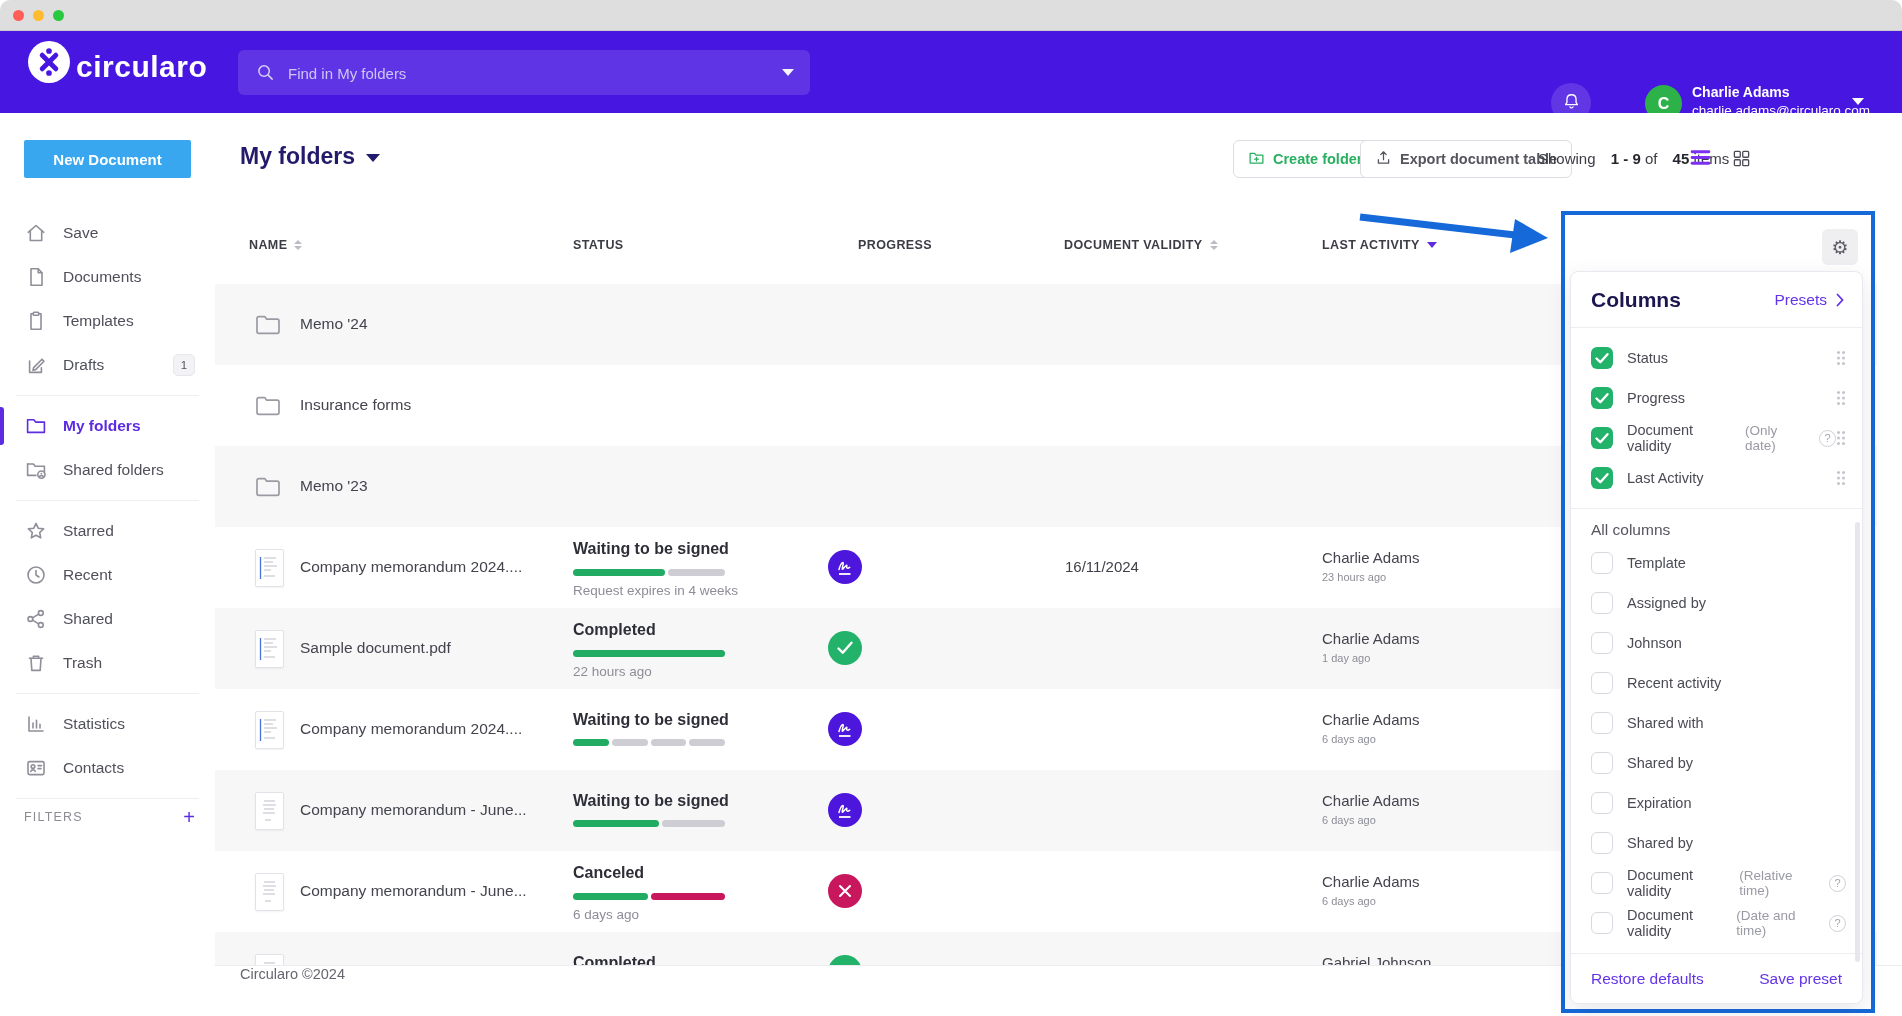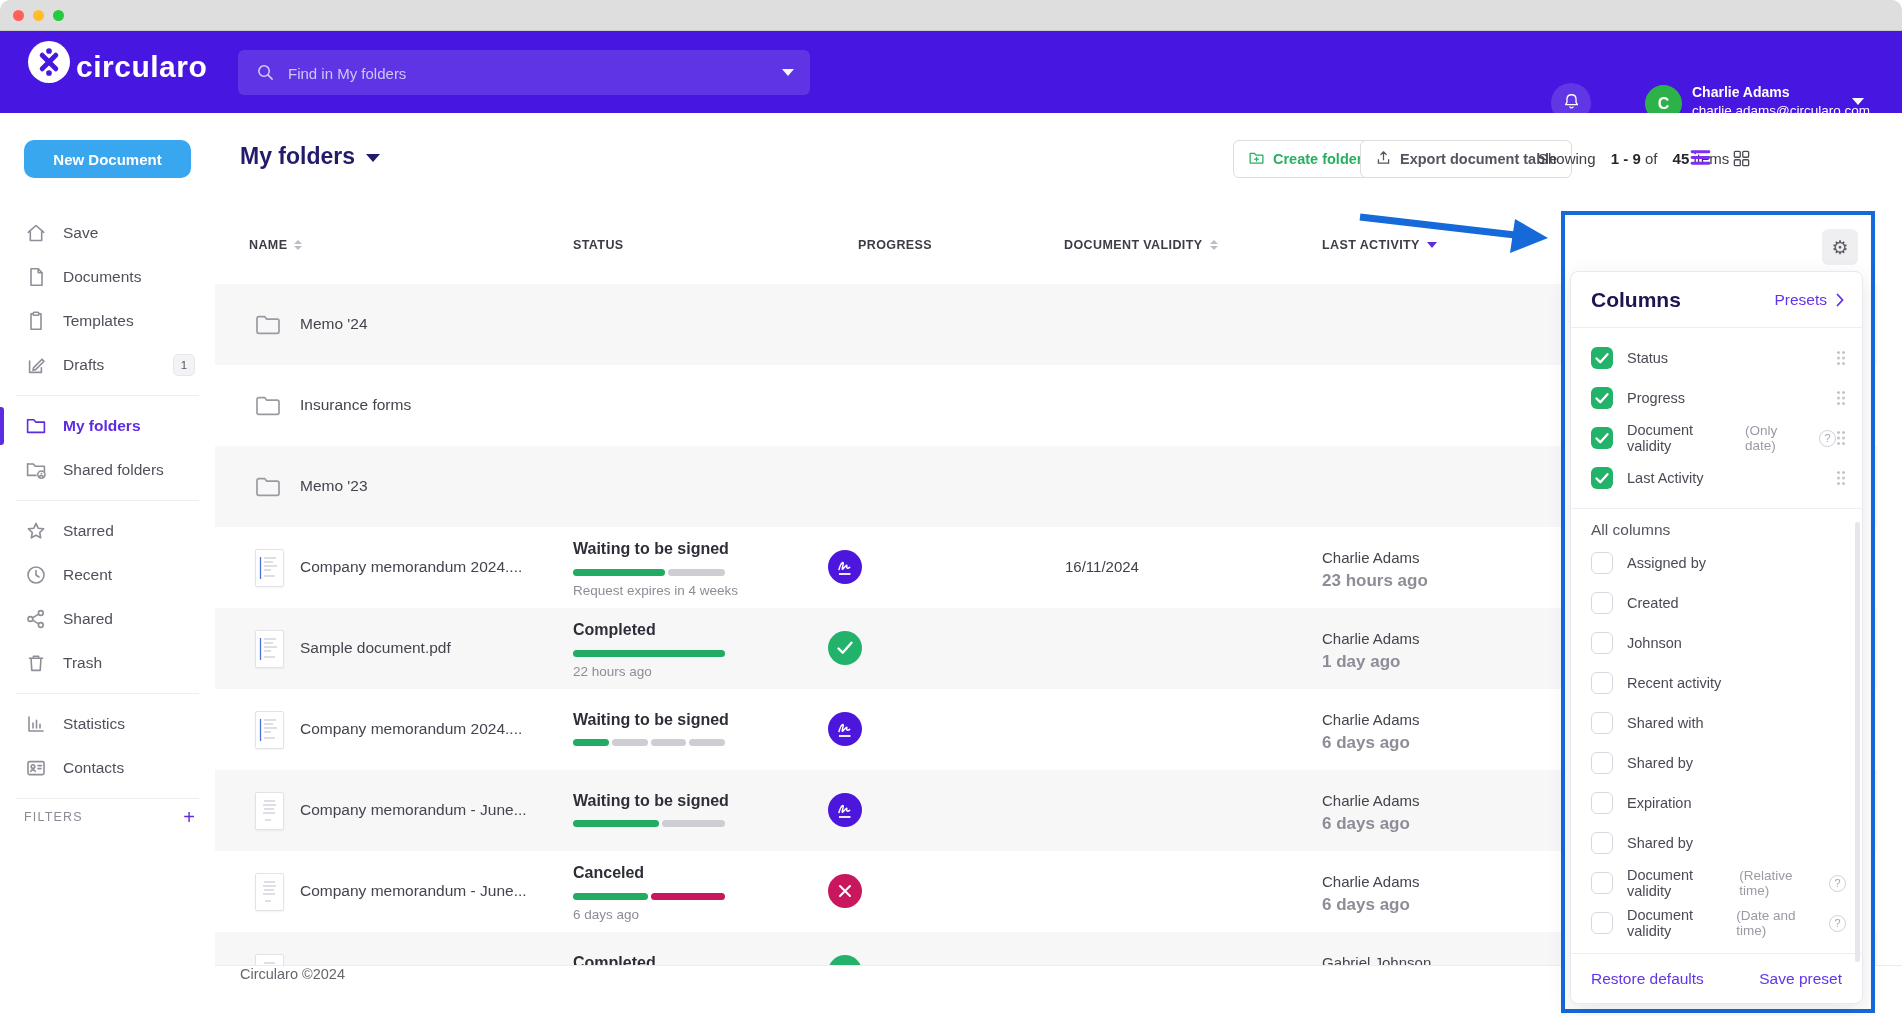--- a/index.html
+++ b/index.html
@@ -23,21 +23,21 @@
   .search-caret{position:absolute;right:16px;top:19px;}
   .bellbtn{position:absolute;left:1551px;top:52px;width:40px;height:40px;border-radius:50%;
            background:rgba(255,255,255,.14);display:flex;align-items:center;justify-content:center;}
   .avatar{position:absolute;left:1645px;top:54px;width:37px;height:37px;border-radius:50%;background:#2db24a;
           color:#fff;font-weight:700;font-size:16px;display:flex;align-items:center;justify-content:center;}
   .user-name{position:absolute;left:1692px;top:53px;color:#fff;font-size:14px;font-weight:600;}
   .user-email{position:absolute;left:1692px;top:72px;color:#fff;font-size:13.5px;}
   .user-caret{position:absolute;left:1852px;top:67px;}
   
   .sidebar{position:absolute;top:113px;left:0;width:215px;bottom:0;background:#fff;border-right:1px solid #ececf0;}
-  .newdoc{display:block;margin:27px 24px 0 24px;width:167px;height:38px;background:#38a7f0;border:0;border-radius:10px;
+  .newdoc{display:block;margin:27px 24px 0 24px;width:167px;height:38px;background:#38a7f0;border:0;border-radius:2px;
           color:#fff;font-size:15px;font-weight:700;font-family:"Liberation Sans",sans-serif;cursor:pointer;}
   .nav{margin-top:33px;}
   .nav-item{position:relative;height:44px;display:flex;align-items:center;padding:0 20px 0 24px;cursor:pointer;
             color:#50505b;font-size:15.5px;font-weight:500;}
   .nav-item .ic{width:24px;height:24px;margin-right:15px;color:#8f8f99;flex:0 0 auto;}
   .nav-item.active{color:#5d2be2;font-weight:700;}
   .nav-item.active .ic{color:#5d2be2;}
   .nav-item.active::before{content:"";position:absolute;left:0;top:3px;bottom:3px;width:4px;background:#5d2be2;border-radius:0 3px 3px 0;}
   .nav-div{height:1px;background:#ededf2;margin:8px 16px;}
   .badge{margin-left:auto;min-width:20px;height:20px;border-radius:5px;background:#f3f3f6;border:1px solid #e6e6ec;
@@ -73,21 +73,21 @@
   .c-icon{position:absolute;left:40px;}
   .c-name{position:absolute;left:85px;top:31px;font-size:15.5px;color:#44444e;}
   .c-status{position:absolute;left:358px;width:170px;}
   .st-label{position:absolute;left:0;font-size:16px;font-weight:700;color:#2e2e38;white-space:nowrap;}
   .st-bar{position:absolute;left:0;width:152px;height:7px;display:flex;gap:3px;}
   .st-bar i{height:7px;border-radius:4px;display:block;}
   .st-sub{position:absolute;left:0;font-size:13.5px;color:#8d8d97;white-space:nowrap;}
   .p-circle{position:absolute;left:613px;top:23px;width:34px;height:34px;border-radius:50%;display:flex;align-items:center;justify-content:center;}
   .c-valid{position:absolute;left:850px;top:31px;font-size:15px;color:#3f3f49;}
   .c-act-name{position:absolute;left:1107px;top:22px;font-size:15px;color:#44444e;}
-  .c-act-time{position:absolute;left:1107px;top:44px;font-size:17px;color:#8d8d97;font-weight:bold;}
+  .c-act-time{position:absolute;left:1107px;top:44px;font-size:11px;color:#8d8d97;}
   .thumb{width:27px;height:36px;background:#fff;border:1px solid #e2e2e9;border-radius:2px;box-shadow:0 1px 2px rgba(0,0,0,.05);}
   
   .page-footer{position:absolute;left:215px;right:0;top:966px;bottom:0;background:#fff;z-index:30;box-shadow:0 -1px 0 #ededf1;}
   .copyright{position:absolute;left:25px;top:0;font-size:14.5px;color:#66666f;}
   
   .panel{position:absolute;left:1561px;top:211px;width:314px;height:802px;box-sizing:border-box;
          border:4px solid #1669d9;background:#fff;z-index:40;}
   .gearbtn{position:absolute;top:14px;right:13px;width:36px;height:36px;border-radius:6px;background:#efeff2;
            display:flex;align-items:center;justify-content:center;font-size:19px;color:#5f5f68;cursor:pointer;}
   .card{position:absolute;left:5px;right:8px;top:56px;bottom:5px;background:#fff;border:1px solid #e8e8ee;border-radius:8px;
@@ -635,25 +635,25 @@
               </g>
             </svg>
           </span>
         </div>
       </div>
     <div class="sec-div"></div>
     <div class="all-cols">All columns</div>
     <div class="plist" id="unchecked-list" style="padding-top:2px">
         <div class="prow">
           <span class="cb empty"></span>
+          <span class="lbl">Template</span>
+        </div>
+        <div class="prow">
+          <span class="cb empty"></span>
           <span class="lbl">Assigned by</span>
-        </div>
-        <div class="prow">
-          <span class="cb empty"></span>
-          <span class="lbl">Created</span>
         </div>
         <div class="prow">
           <span class="cb empty"></span>
           <span class="lbl">Johnson</span>
         </div>
         <div class="prow">
           <span class="cb empty"></span>
           <span class="lbl">Recent activity</span>
         </div>
         <div class="prow">

